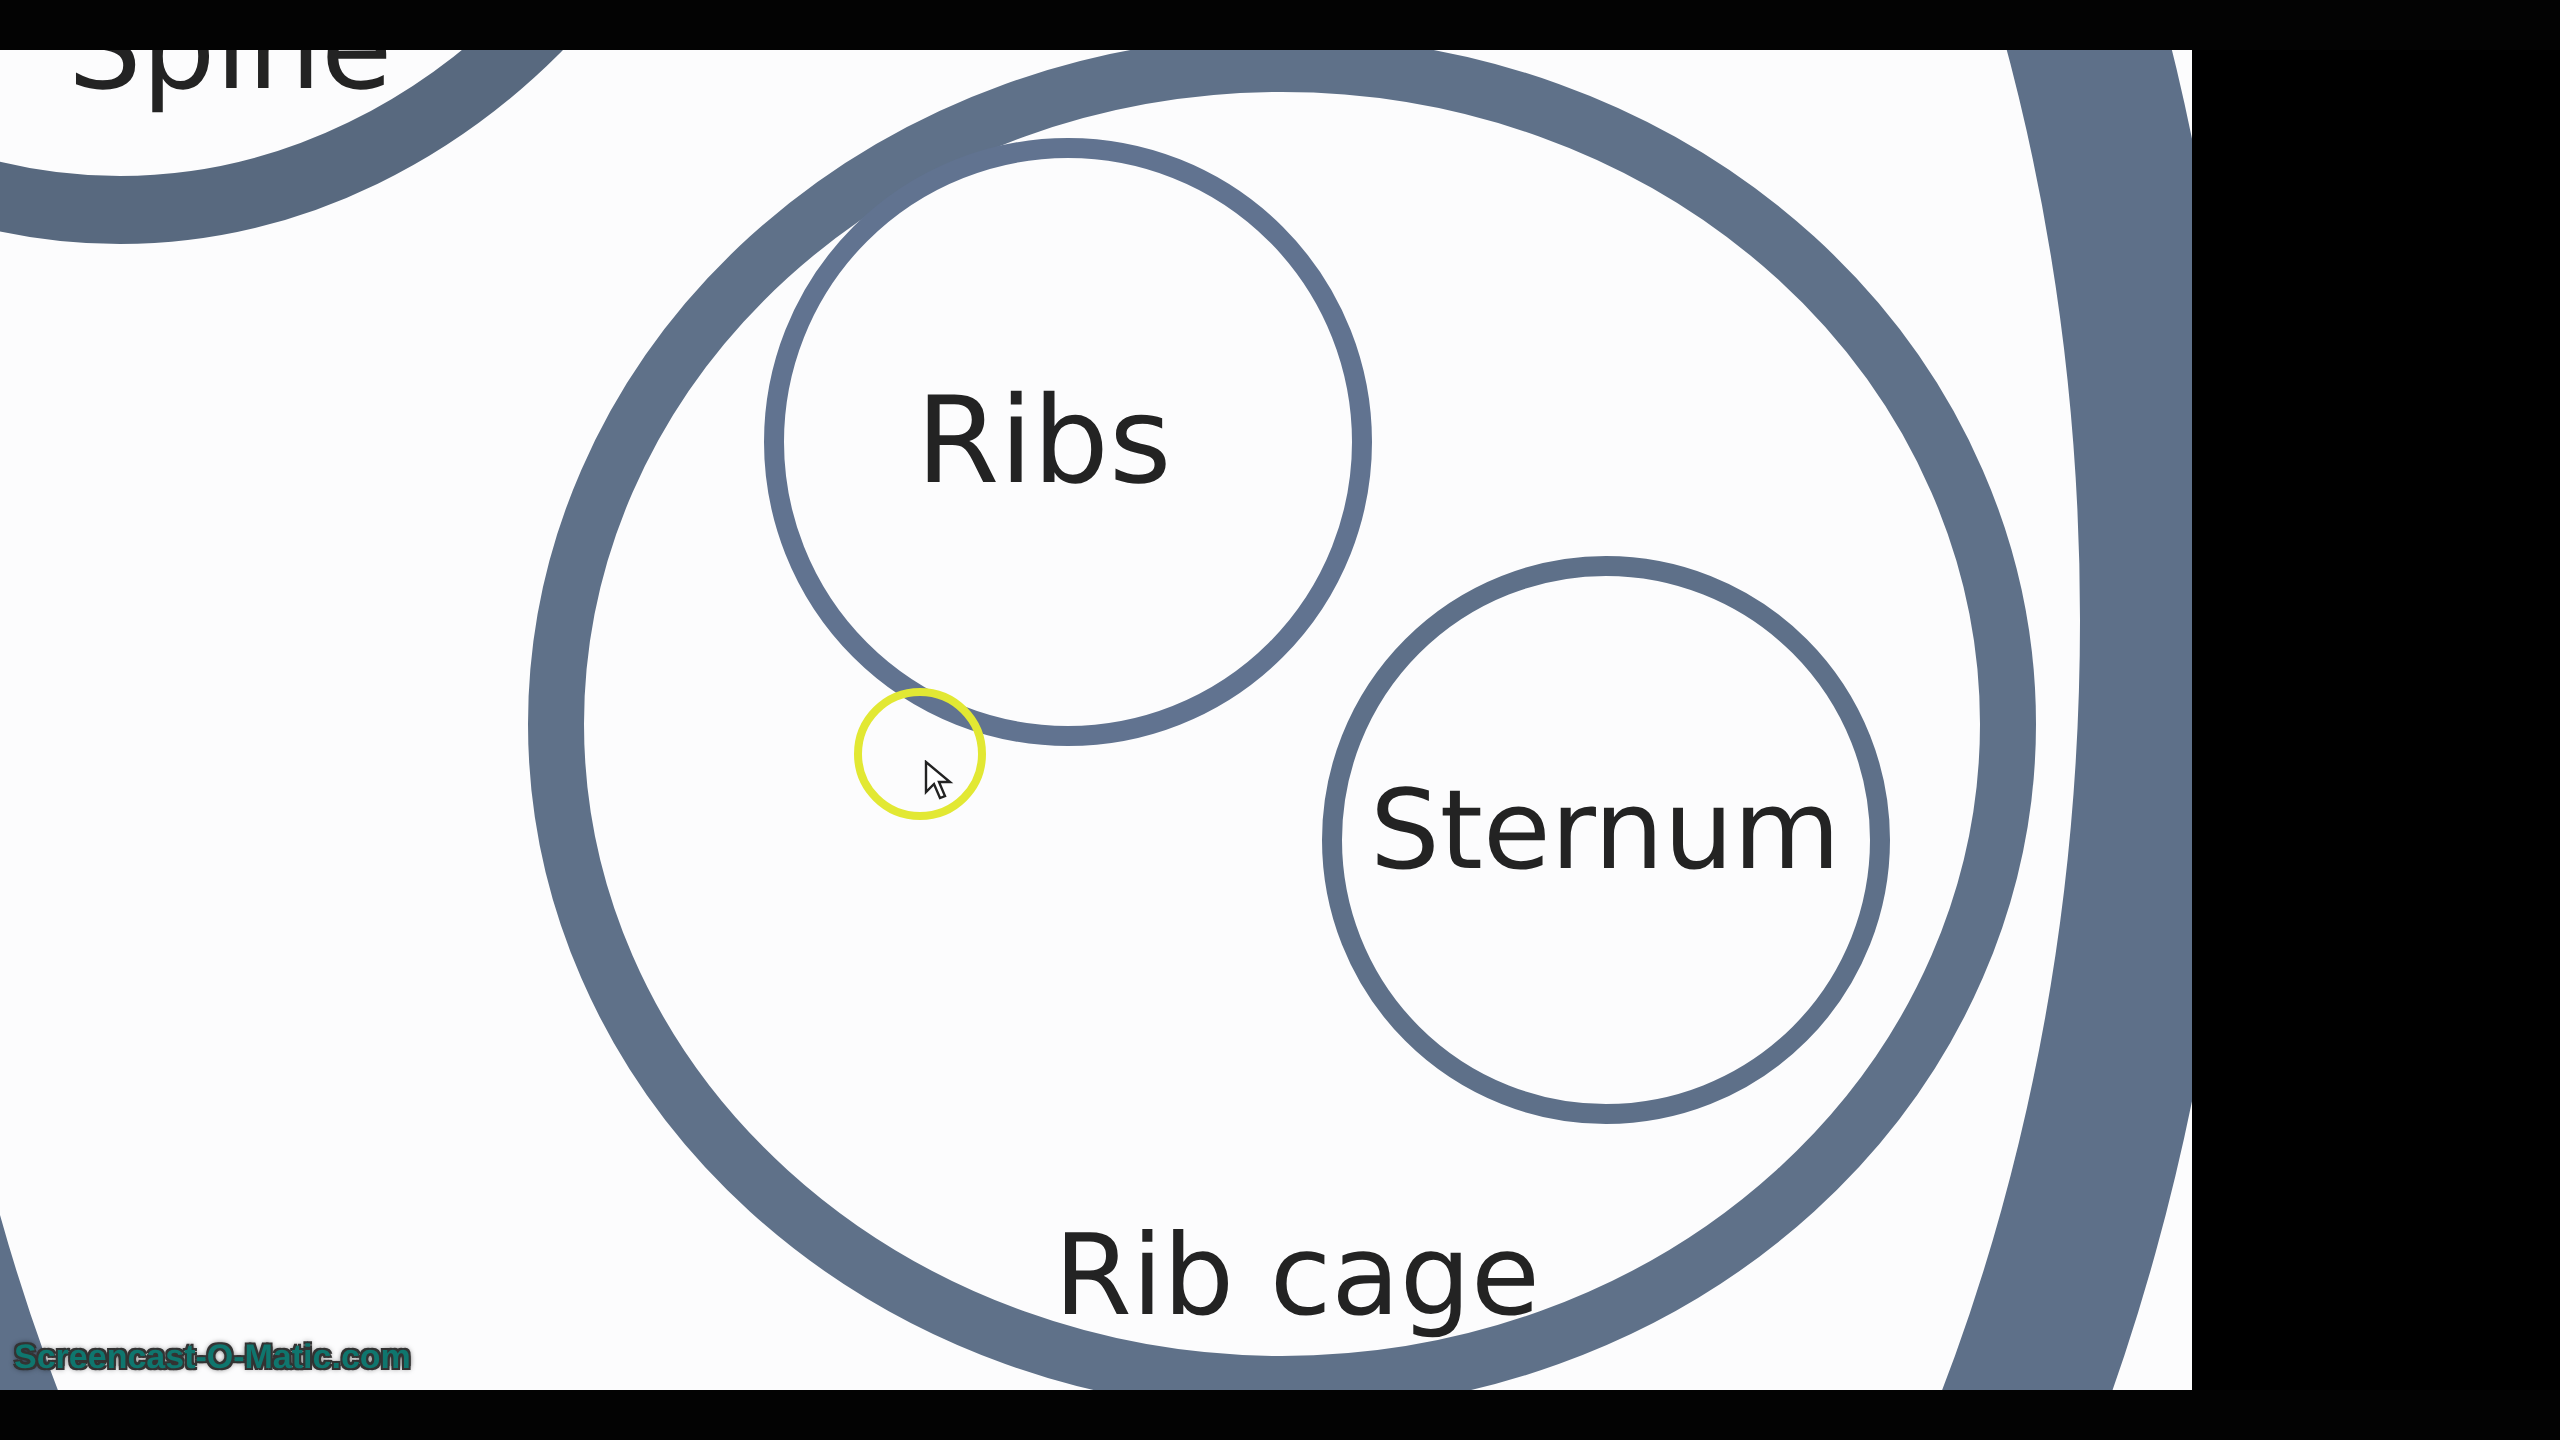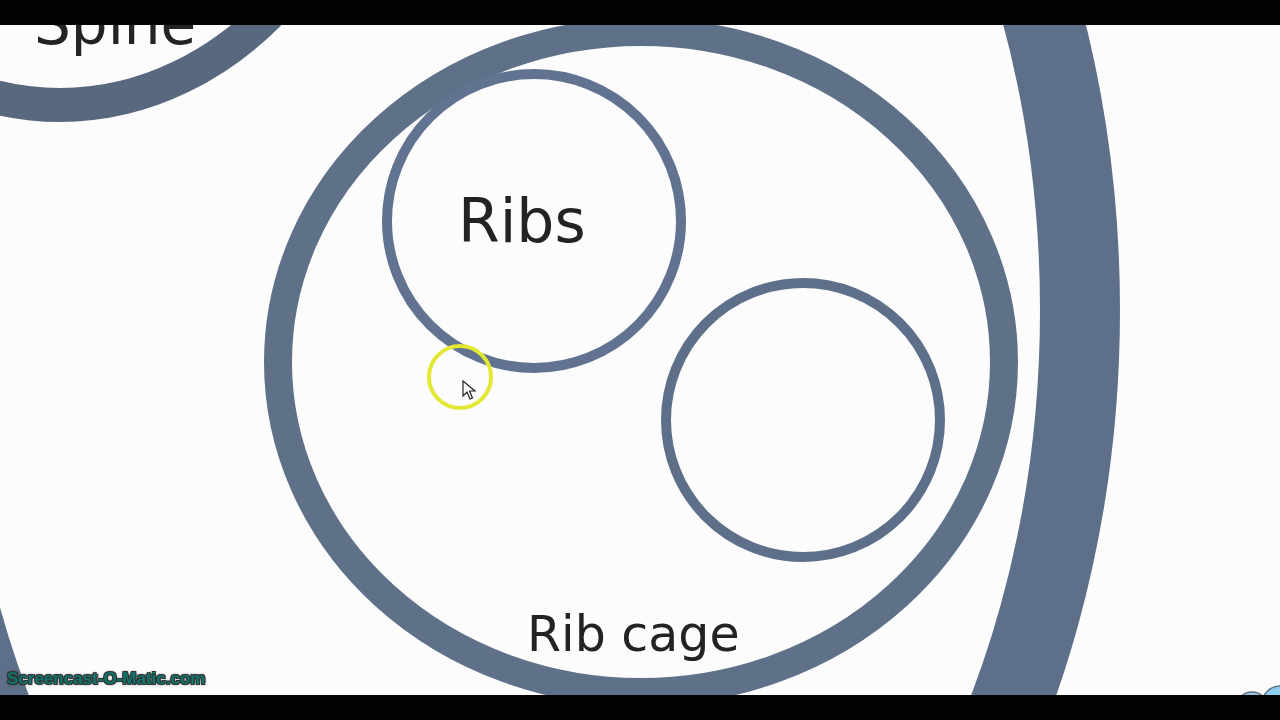--- a/index.html
+++ b/index.html
@@ -1,25 +1,25 @@
 <!DOCTYPE html>
 <html><head>
 <meta charset="utf-8">
 <style>
   html, body { margin:0; padding:0; }
   body { width:1280px; height:720px; overflow:hidden; background:#000; position:relative; font-family:"DejaVu Sans", sans-serif; }
   .letterbox-top { position:absolute; left:0; top:0; width:1280px; height:25px; background:#030303; z-index:5; }
   .letterbox-bottom { position:absolute; left:0; top:695px; width:1280px; height:25px; background:#030303; z-index:5; }
-  .stage { position:absolute; left:0; top:0; width:1280px; height:720px; background:#fcfcfd; overflow:hidden; }
+  .stage { position:absolute; left:0; top:0; width:1096px; height:720px; background:#fcfcfd; overflow:hidden; }
   svg.diagram { position:absolute; left:0; top:0; }
   .label { position:absolute; color:#232323; font-family:"DejaVu Sans", sans-serif; white-space:nowrap; letter-spacing:0px; }
   .label-spine { left:34px; top:-10px; font-size:58px; }
   .label-ribs { left:458px; top:186px; font-size:60px; }
   .label-sternum { left:685px; top:383px; font-size:55px; }
-  .label-ribcage { left:527px; top:606px; font-size:49px; }
+  .label-ribcage { left:527px; top:606px; font-size:56px; }
   .watermark { position:absolute; left:7px; top:669px; font-family:"Liberation Sans", sans-serif; font-weight:bold; font-size:17px; color:#0f766e; z-index:6;
     text-shadow: 1px 1px 0 #333, -1px -1px 0 #333, 1px -1px 0 #333, -1px 1px 0 #333, 0 0 3px #000; }
   .cursor-halo { position:absolute; left:427px; top:344px; width:66px; height:66px; border:4px solid #e2e833; border-radius:50%; box-sizing:border-box; z-index:4; }
   .cursor-arrow { position:absolute; left:462px; top:380px; z-index:4; }
 </style>
 </head>
 <body>
 
 <div class="stage">
   <svg class="diagram" width="1280" height="720" viewBox="0 0 1280 720">
@@ -33,20 +33,21 @@
     <circle cx="534" cy="221" r="147" fill="#fcfcfd" stroke="#617390" stroke-width="10"></circle>
 
     <circle cx="803" cy="420" r="137" fill="#fcfcfd" stroke="#5e7089" stroke-width="10"></circle>
 
     <circle cx="1252" cy="708" r="16" fill="#9cc4dc" stroke="#5c7388" stroke-width="1.5"></circle>
     <circle cx="1280" cy="704" r="18" fill="#8ccdef" stroke="#5c7388" stroke-width="1.5"></circle>
   </svg>
 
   <div class="label label-spine">Spine</div>
   <div class="label label-ribs">Ribs</div>
+  <div class="label label-sternum">Sternum</div>
   <div class="label label-ribcage">Rib cage</div>
 
   <div class="cursor-halo"></div>
   <svg class="cursor-arrow" width="16" height="22" viewBox="0 0 16 22">
     <path d="M1 1 L1 16 L5 12 L8 19 L10.5 18 L7.5 11 L13 11 Z" fill="#ffffff" stroke="#222" stroke-width="1.2"></path>
   </svg>
 </div>
 
 <div class="letterbox-top"></div>
 <div class="letterbox-bottom"></div>

